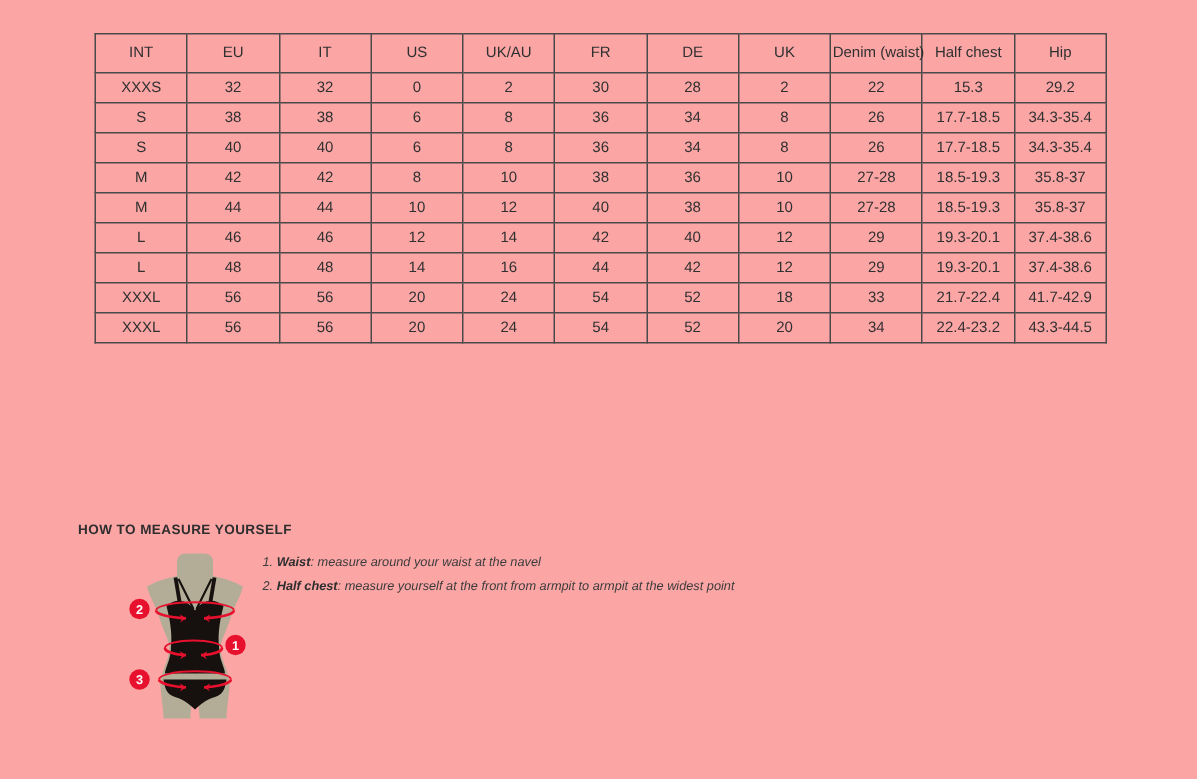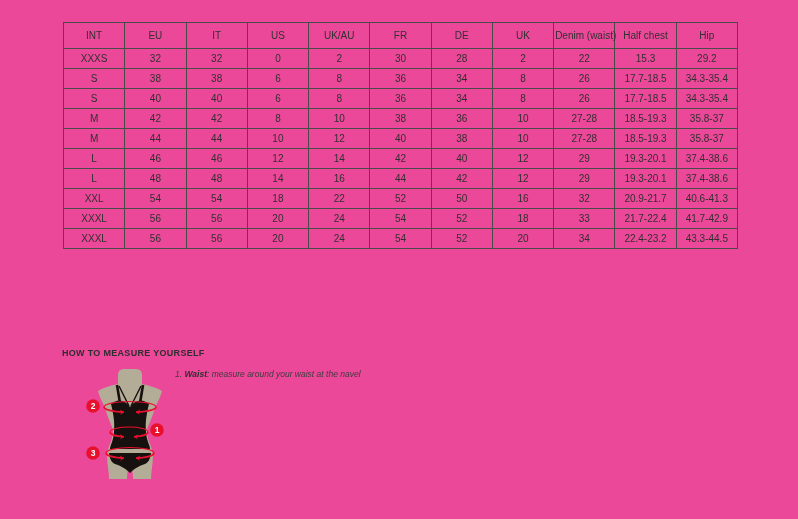--- a/index.html
+++ b/index.html
@@ -3,21 +3,21 @@
 <meta charset="utf-8">
 <style>
   * { box-sizing: border-box; margin: 0; padding: 0; }
   html, body {
     width: 798px; height: 519px;
     background: #ffffff;
     font-family: "Liberation Sans", sans-serif;
     position: relative;
     overflow: hidden;
   }
-  .page { position: relative; width: 798px; height: 519px; background:#ec4899; }
+  .page { position: relative; width: 798px; height: 519px; background:#fca5a5; }
 
   
   .size-table {
     position: absolute;
     left: 63px; top: 22px;
     width: 675px;
     border-collapse: collapse;
     table-layout: fixed;
     font-size: 10px;
     color: #303030;
@@ -29,21 +29,21 @@
     white-space: nowrap;
     font-weight: normal;
     padding: 0 1px;
   }
   .size-table th { height: 26px; }
   .size-table td { height: 20px; }
 
   
   .measure-title {
     position: absolute;
-    left: 62px; top: 348px;
+    left: 52px; top: 348px;
     font-size: 9px;
     font-weight: bold;
     letter-spacing: 0.3px;
     color: #2e2e2e;
   }
   .figure-wrap {
     position: absolute;
     left: 72px; top: 366px;
     width: 118px; height: 120px;
   }
@@ -161,33 +161,20 @@
           <td>48</td>
           <td>48</td>
           <td>14</td>
           <td>16</td>
           <td>44</td>
           <td>42</td>
           <td>12</td>
           <td>29</td>
           <td>19.3-20.1</td>
           <td>37.4-38.6</td>
-        </tr>
-        <tr>
-          <td>XXL</td>
-          <td>54</td>
-          <td>54</td>
-          <td>18</td>
-          <td>22</td>
-          <td>52</td>
-          <td>50</td>
-          <td>16</td>
-          <td>32</td>
-          <td>20.9-21.7</td>
-          <td>40.6-41.3</td>
         </tr>
         <tr>
           <td>XXXL</td>
           <td>56</td>
           <td>56</td>
           <td>20</td>
           <td>24</td>
           <td>54</td>
           <td>52</td>
           <td>18</td>
@@ -284,15 +271,16 @@
         <circle cx="85" cy="64" r="6.8" fill="#e8112d"></circle>
         <text x="85" y="67">1</text>
         <circle cx="21" cy="87" r="6.8" fill="#e8112d"></circle>
         <text x="21" y="90">3</text>
       </g>
     </svg>
   </div>
 
   <div class="instructions">
       <div class="instruction-line"><span>1. </span><b>Waist</b><span>: measure around your waist at the navel</span></div>
+      <div class="instruction-line"><span>2. </span><b>Half chest</b><span>: measure yourself at the front from armpit to armpit at the widest point</span></div>
     </div>
 
 </div>
 
 </body></html>

